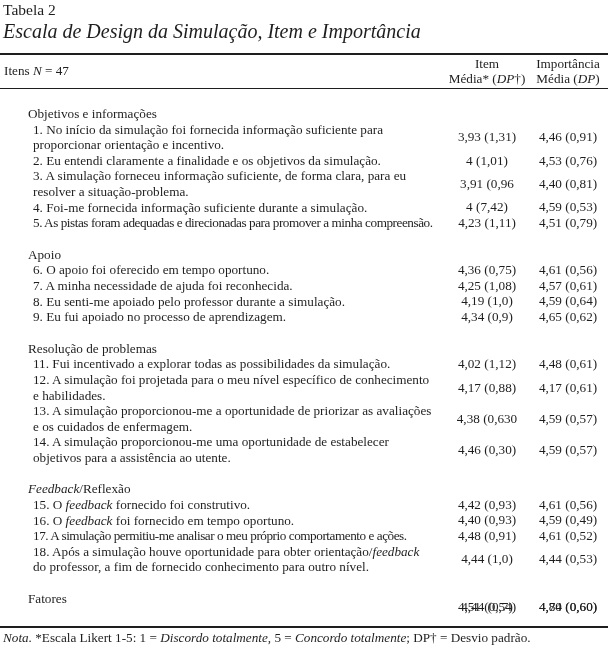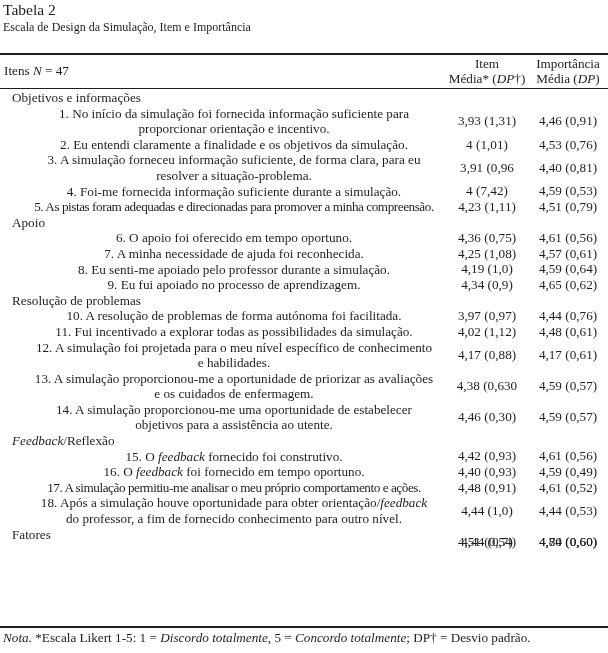--- a/index.html
+++ b/index.html
@@ -2,33 +2,33 @@
 <html><head>
 <meta charset="utf-8">
 <style>
   html, body { margin: 0; padding: 0; background: #ffffff; }
   body {
     width: 608px; height: 653px; overflow: hidden; position: relative;
     font-family: "Liberation Serif", "DejaVu Serif", serif;
     color: #1e1e1e; font-size: 13.2px;
   }
   .caption-label { position: absolute; left: 3px; top: 1px; font-size: 15.5px; }
-  .caption-title { position: absolute; left: 3px; top: 20px; font-size: 12px; }
+  .caption-title { position: absolute; left: 3px; top: 20px; font-size: 20px; font-style: italic; }
   .rule { position: absolute; left: 0; width: 608px; background: #1e1e1e; }
   .rule.top { top: 53px; height: 1.5px; }
   .rule.mid { top: 88px; height: 1px; }
   .rule.bot { top: 626px; height: 1.5px; }
   .hdr-items { position: absolute; left: 4px; top: 63px; }
   .hdr-col { position: absolute; text-align: center; line-height: 15px; }
   .hdr-col.item { left: 440px; width: 94px; top: 56px; }
   .hdr-col.imp { left: 528px; width: 80px; top: 56px; }
   .body { position: absolute; left: 0; top: 90px; width: 608px; }
-  .section { padding-left: 12px; line-height: 15.6px; height: 15.6px; white-space: nowrap; }
+  .section { padding-left: 28px; line-height: 15.6px; height: 15.6px; white-space: nowrap; margin-top: 16px; }
   .row { position: relative; line-height: 15.6px; }
-  .row .txt { padding-left: 33px; width: 402px; white-space: normal; text-align: center; }
+  .row .txt { padding-left: 33px; width: 402px; white-space: normal; }
   .row .txt.tight { letter-spacing: -0.45px; white-space: nowrap; }
   .row .v1, .row .v2 {
     position: absolute; top: 50%; transform: translateY(-50%); text-align: center; white-space: nowrap;
   }
   .row .v1 { left: 440px; width: 94px; }
   .row .v2 { left: 528px; width: 80px; }
   .note { position: absolute; left: 3px; top: 630px; white-space: nowrap; }
   .i { font-style: italic; }
 </style>
 </head>
@@ -95,25 +95,20 @@
       <div class="v1">4,19 (1,0)</div>
       <div class="v2">4,59 (0,64)</div>
     </div>
     <div class="row">
       <div class="txt">9. Eu fui apoiado no processo de aprendizagem.</div>
       <div class="v1">4,34 (0,9)</div>
       <div class="v2">4,65 (0,62)</div>
     </div>
     <div class="section">Resolução de problemas</div>
     <div class="row">
-      <div class="txt">10. A resolução de problemas de forma autónoma foi facilitada.</div>
-      <div class="v1">3,97 (0,97)</div>
-      <div class="v2">4,44 (0,76)</div>
-    </div>
-    <div class="row">
       <div class="txt">11. Fui incentivado a explorar todas as possibilidades da simulação.</div>
       <div class="v1">4,02 (1,12)</div>
       <div class="v2">4,48 (0,61)</div>
     </div>
     <div class="row">
       <div class="txt">12. A simulação foi projetada para o meu nível específico de conhecimento e habilidades.</div>
       <div class="v1">4,17 (0,88)</div>
       <div class="v2">4,17 (0,61)</div>
     </div>
     <div class="row">

